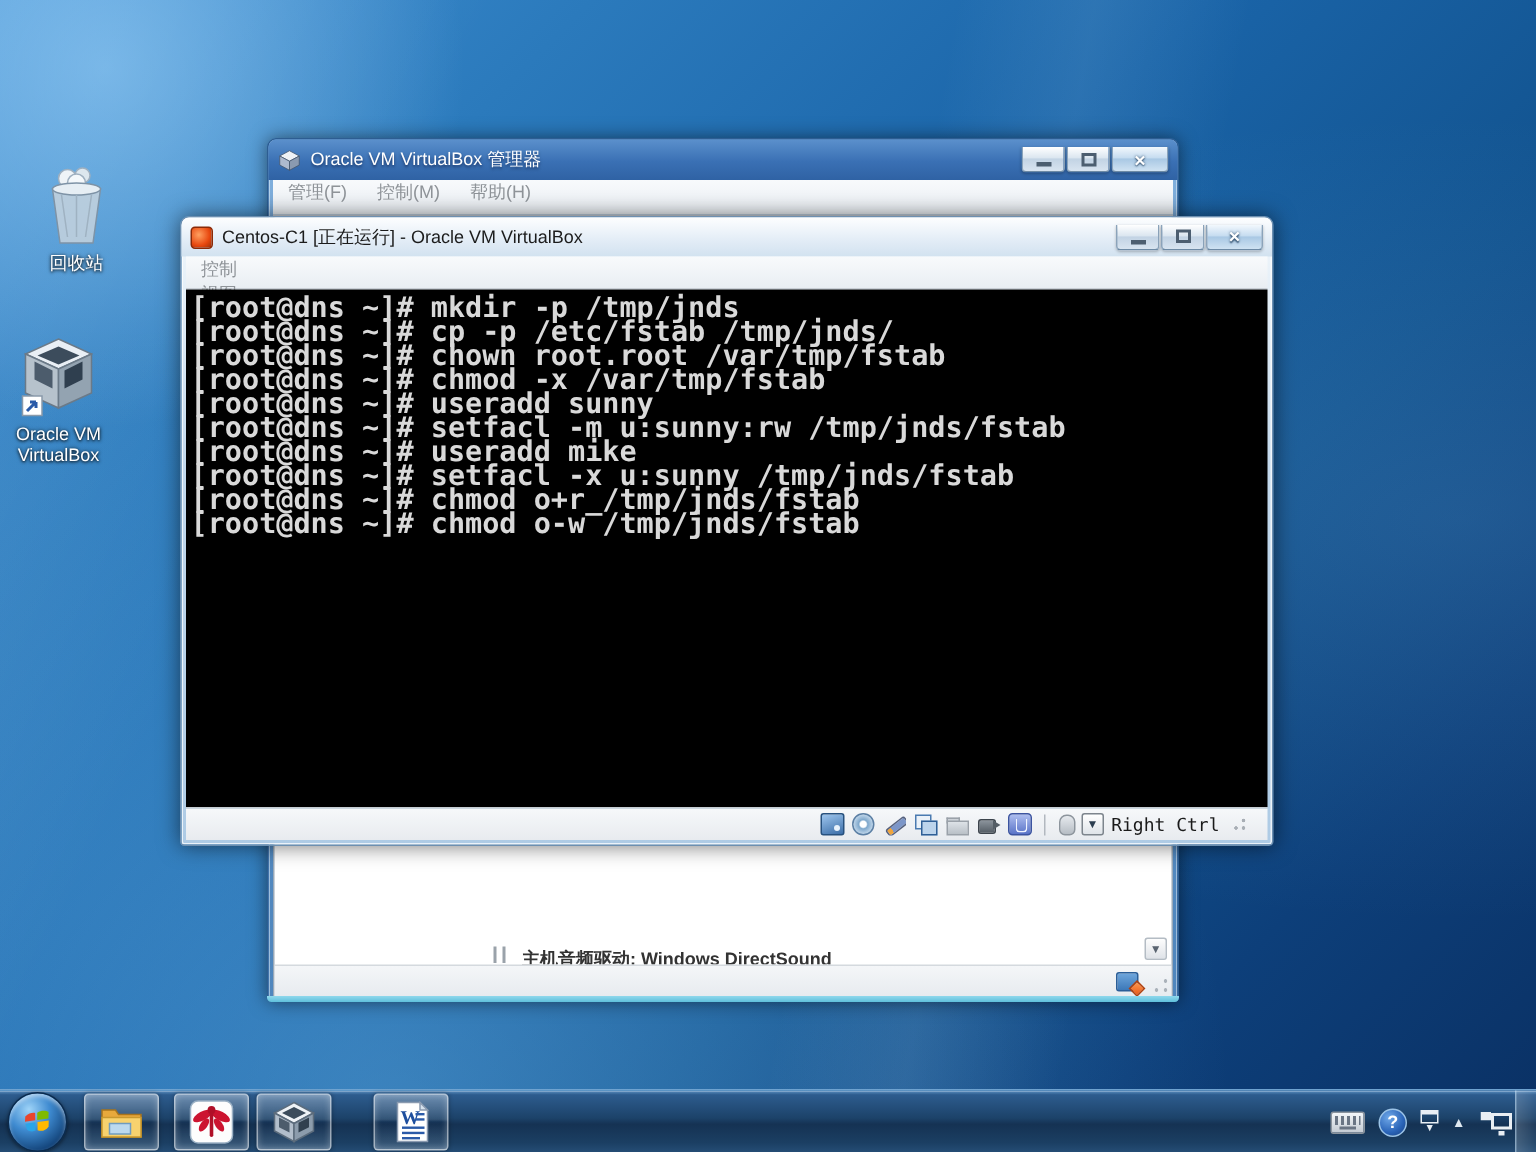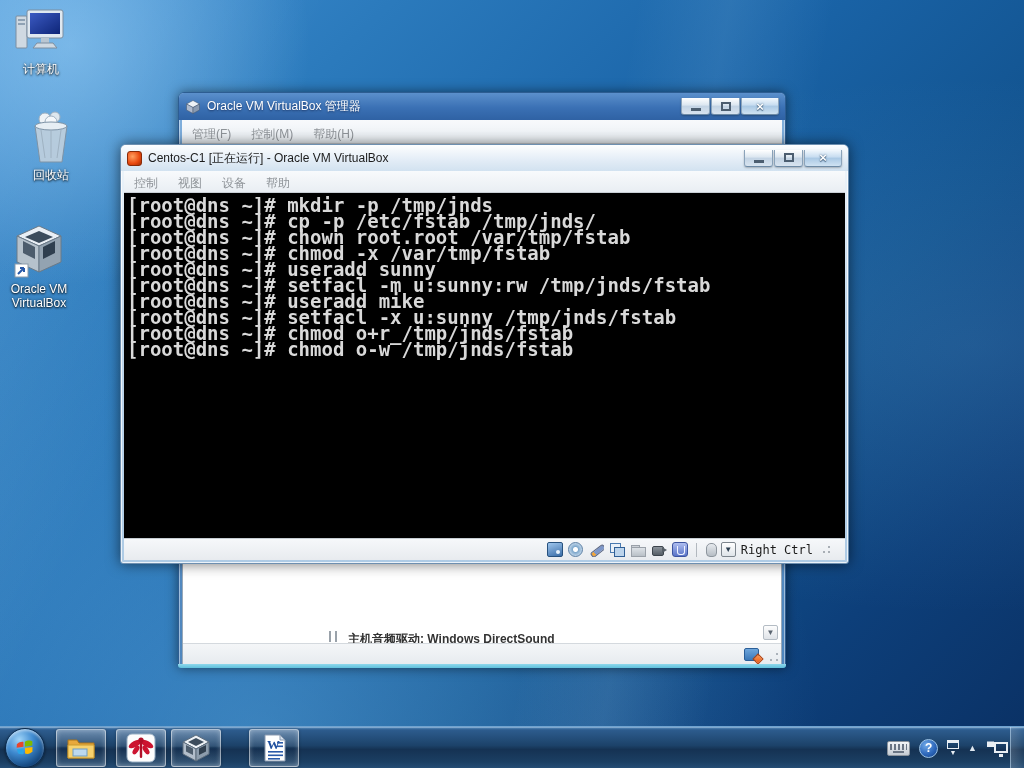--- a/index.html
+++ b/index.html
@@ -37,21 +37,21 @@
   .wc{ width:29px; height:17px; display:flex; align-items:center; justify-content:center;
     border:1px solid #8ba3ba; border-bottom-color:#6d8aa5; border-radius:0 0 3px 3px; border-top:none;
     background:linear-gradient(#ffffff,#dbe6f0 45%, #c2d3e4 50%, #d8e4f0);
     box-shadow:0 1px 2px rgba(0,0,0,.25); }
   .wc .minbar{ width:10px; height:3px; background:#4c5e70; margin-top:7px; }
   .wc .maxbox{ width:10px; height:9px; border:2px solid #4c5e70; background:transparent; }
   .wc.close{ width:38px; background:linear-gradient(#f2f8fd,#c6dcf0 45%, #a9c8e4 50%, #cfe2f2); }
   .wc.close .xg{ font-size:13px; font-weight:bold; color:#fff; line-height:1;
     text-shadow:0 0 2px #3c5a78, 0 1px 1px #3c5a78; }
 
-  .menubar{ display:flex; align-items:flex-end; gap:0; background:linear-gradient(#f8fafc,#e9eef3);
+  .menubar{ display:flex; align-items:flex-start; gap:0; background:linear-gradient(#f8fafc,#e9eef3);
     border-bottom:1px solid #c9cfd6; }
   .menubar .mi{ font-size:12px; color:#8f9499; padding:0 10px; cursor:default; }
 
   
   #mgr{ left:178px; top:92px; width:608px; height:576px; z-index:2; }
   #mgr .tbar{ height:27px; }
   #mgr .ttl{ color:#fff; text-shadow:0 1px 2px rgba(0,0,30,.5); }
   #mgr .menubar{ height:24px; }
   #mgr .body{ position:relative; background:#fff; height:calc(100% - 51px); overflow:hidden;
     border-left:1px solid #98a8b8; border-right:1px solid #98a8b8; }
@@ -74,21 +74,21 @@
       radial-gradient(circle at 8px 2px, #aab2ba 1px, transparent 1.4px),
       radial-gradient(circle at 8px 8px, #aab2ba 1px, transparent 1.4px),
       radial-gradient(circle at 2px 8px, #aab2ba 1px, transparent 1.4px); }
   .mgr-bottom-glow{ position:absolute; left:178px; top:664px; width:608px; height:4px;
     background:linear-gradient(#8fd8ec,#5fc0dc); border-radius:0 0 3px 3px; z-index:2; }
 
   
   #vm{ left:120px; top:144px; width:729px; height:420px; z-index:3; }
   #vm .tbar{ height:26px; }
   #vm .ttl{ color:#1c1c1c; }
-  #vm .menubar{ height:22px; }
+  #vm .menubar{ height:22px;flex-direction:column; }
   #vm .term{ position:relative; background:#000; height:calc(100% - 70px);
     font-family:"DejaVu Sans Mono", monospace; font-weight:bold; font-size:19px; line-height:16px;
     color:#d9d9d9; padding:4px 0 0 3px; overflow:hidden; cursor:text; }
   #vm .term .tl{ display:block; white-space:pre; }
   #vm .statusbar{ height:22px; background:linear-gradient(#f6f8fa,#e8ebef);
     border-top:1px solid #c6ccd2; display:flex; align-items:center; justify-content:flex-end;
     gap:5px; padding:0 14px 0 6px; }
 
   .sic{ width:16px; height:15px; position:relative; display:inline-block; }
   .sic-hdd{ background:linear-gradient(160deg,#9ec6ee,#3c6ea8); border:1px solid #27517e; border-radius:2px; }
@@ -175,39 +175,20 @@
     border-left:1px solid rgba(200,225,245,.6);
     background:linear-gradient(90deg, rgba(255,255,255,.18), rgba(255,255,255,.05)); }
 
   .icon32{ width:32px; height:32px; display:block; }
 </style>
 </head>
 <body>
 
 <div id="screen">
 
-  <div class="dicon" style="left:2px; top:8px;">
-    <svg class="art" width="56" height="52" viewBox="0 0 56 52">
-      <rect x="3" y="8" width="11" height="32" rx="1" fill="#cfd9e2" stroke="#7c8ea0"></rect>
-      <rect x="5" y="11" width="7" height="2" fill="#8fa2b4"></rect>
-      <rect x="5" y="15" width="7" height="2" fill="#8fa2b4"></rect>
-      <rect x="14" y="2" width="36" height="28" rx="2" fill="#dfe8f0" stroke="#7c8ea0"></rect>
-      <rect x="17" y="5" width="30" height="21" fill="#16339e"></rect>
-      <rect x="17" y="5" width="30" height="21" fill="url(#scr)" opacity=".55"></rect>
-      <defs>
-          <linearGradient id="scr" x1="0" y1="0" x2="1" y2="1">
-        <stop offset="0" stop-color="#5a7ae0"></stop>
-            <stop offset="1" stop-color="#071a58"></stop>
-      </linearGradient>
-        </defs>
-      <rect x="28" y="30" width="8" height="5" fill="#b9c6d2"></rect>
-      <path d="M20 40 L44 40 L40 35 L24 35 Z" fill="#cfd9e2" stroke="#7c8ea0"></path>
-    </svg>
-    <span class="lbl">计算机</span>
-  </div>
 
   <div class="dicon" style="left:12px; top:110px;">
     <svg class="art" width="52" height="56" viewBox="0 0 52 56">
       <circle cx="20" cy="9" r="6" fill="#eef3f7" stroke="#9fb0c0"></circle>
       <circle cx="30" cy="7" r="5" fill="#dde7ee" stroke="#9fb0c0"></circle>
       <circle cx="26" cy="12" r="6" fill="#f4f8fb" stroke="#9fb0c0"></circle>
       <path d="M10 16 L42 16 L37 52 L15 52 Z" fill="#c5d2dd" fill-opacity=".85" stroke="#7e93a6"></path>
       <ellipse cx="26" cy="16" rx="16" ry="4" fill="#e6eef4" stroke="#7e93a6"></ellipse>
       <path d="M16 20 L20 48 M26 20 L26 48 M36 20 L32 48" stroke="#9fb2c2" fill="none"></path>
     </svg>

